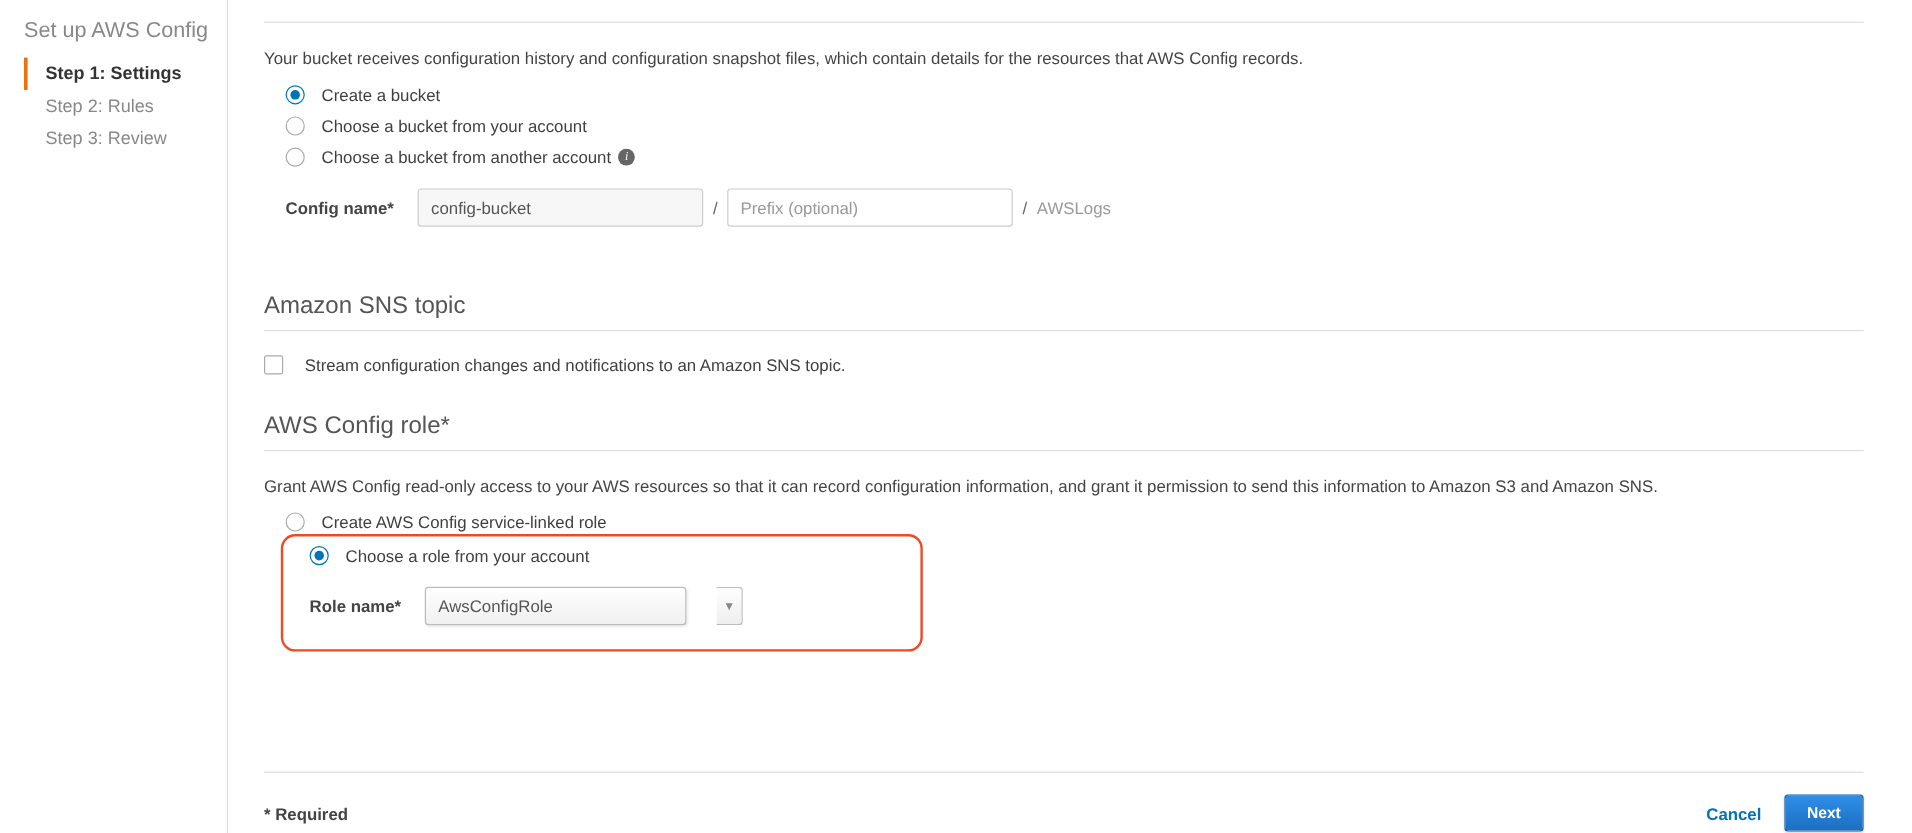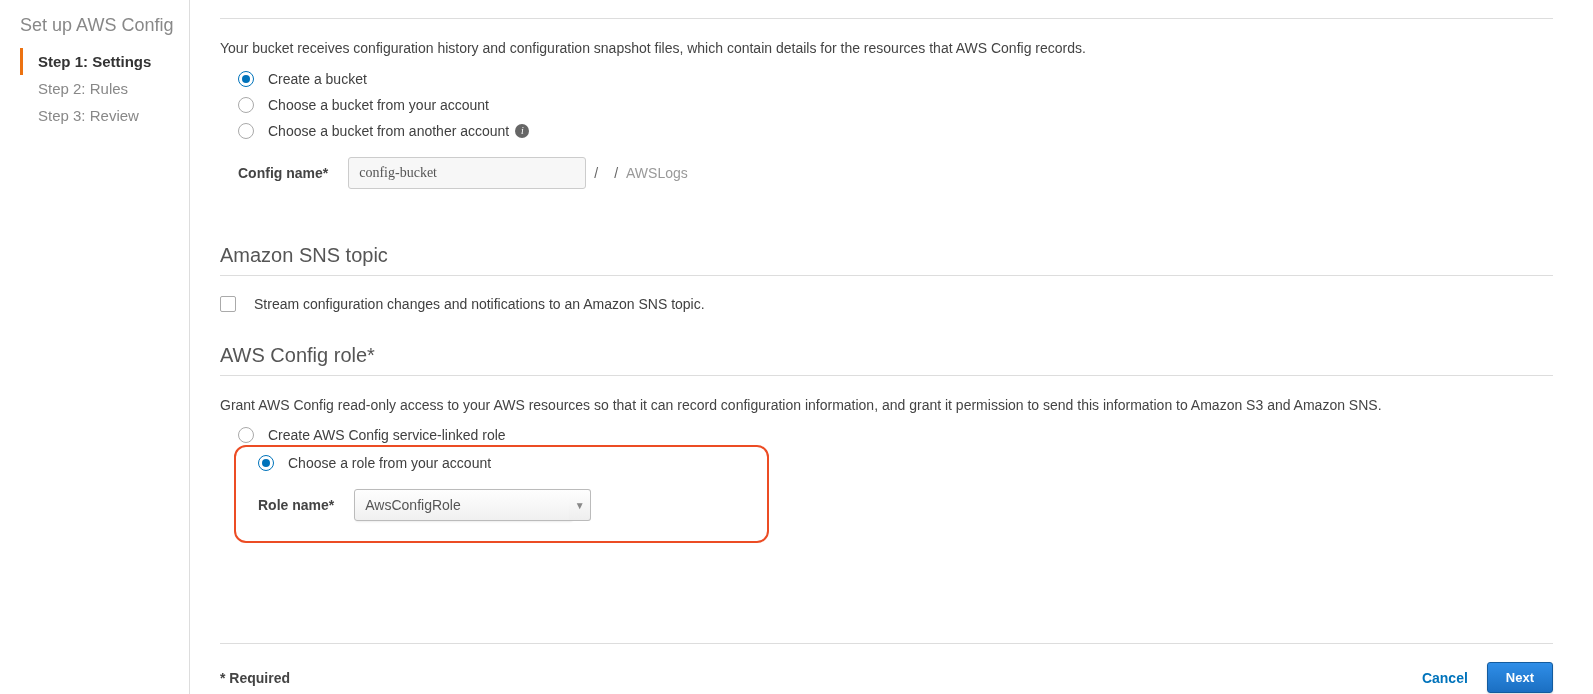--- a/index.html
+++ b/index.html
@@ -14,32 +14,32 @@
     .desc { color: #444; margin-bottom: 12px; line-height: 1.4; }
     .radio-group { padding-left: 18px; }
     .radio-row { display: flex; align-items: center; margin-bottom: 10px; }
     .radio { appearance: none; width: 16px; height: 16px; border: 1px solid #aaa; border-radius: 50%; margin-right: 14px; position: relative; cursor: pointer; }
     .radio.checked { border-color: #0073bb; }
     .radio.checked::after { content: ""; position: absolute; width: 8px; height: 8px; background: #0073bb; border-radius: 50%; top: 3px; left: 3px; }
     .radio-label { color: #404040; }
     .info-icon { display: inline-flex; align-items: center; justify-content: center; width: 14px; height: 14px; border-radius: 50%; background: #666; color: #fff; font-size: 10px; font-style: italic; font-family: serif; margin-left: 6px; cursor: pointer; }
     .field-row { display: flex; align-items: center; padding-left: 18px; margin-top: 18px; }
     .field-label { font-weight: 700; color: #444; margin-right: 20px; white-space: nowrap; }
-    .text-input { border: 1px solid #ccc; border-radius: 3px; padding: 6px 10px; font-size: 14px; color: #555; height: 32px; font-family: Liberation Serif, serif; }
+    .text-input { border: 1px solid #ccc; border-radius: 3px; padding: 6px 10px; font-size: 14px; color: #555; height: 32px; }
     .text-input::placeholder { color: #999; }
     .bucket-name { width: 238px; background: #f7f7f7; }
     .prefix { width: 238px; }
     .slash { color: #666; margin: 0 8px; }
     .path-suffix { color: #999; }
     .section-title { font-size: 20px; color: #555; font-weight: 400; margin-top: 55px; margin-bottom: 8px; }
     .section-rule { border-top: 1px solid #ddd; margin-bottom: 20px; }
     .checkbox-row { display: flex; align-items: center; }
     .checkbox { appearance: none; width: 16px; height: 16px; border: 1px solid #aaa; border-radius: 2px; margin-right: 18px; cursor: pointer; }
     .highlight-box { border: 2px solid #ec4c24; border-radius: 12px; padding: 0 20px 20px 0; margin-top: -8px; margin-left: -4px; width: 535px; padding-left: 4px; padding-top: 8px; }
-    .select-wrap { display: inline-flex; position: relative; }
+    .select-wrap { display: inline-flex; position: relative; gap: 28px; }
     .select-input { border: 1px solid #bbb; border-radius: 3px; padding: 6px 10px; font-size: 14px; color: #555; height: 32px; width: 218px; background: linear-gradient(#fefefe,#f0f0f0); box-shadow: 1px 1px 2px rgba(0,0,0,0.08); }
     .select-btn { width: 22px; height: 32px; border: 1px solid #bbb; border-left: none; border-radius: 0 3px 3px 0; background: linear-gradient(#fefefe,#eee); margin-left: -3px; display: flex; align-items: center; justify-content: center; color: #888; font-size: 10px; cursor: pointer; }
     .footer-rule { border-top: 1px solid #ddd; margin-top: 100px; margin-bottom: 18px; }
     .footer { display: flex; align-items: center; justify-content: space-between; padding-bottom: 20px; }
     .required { font-weight: 700; color: #444; }
     .footer-actions { display: flex; align-items: center; gap: 19px; }
     .cancel { color: #0073bb; font-weight: 700; cursor: pointer; }
     .next-btn { background: linear-gradient(#2f8ee8,#1b6fc2); color: #fff; font-weight: 700; border: 1px solid #135b9e; border-radius: 3px; padding: 7px 18px; cursor: pointer; font-size: 13px; box-shadow: 0 1px 2px rgba(0,0,0,0.15); }
   </style>
 </head>
@@ -70,20 +70,21 @@
         <span class="radio"></span>
         <span class="radio-label">Choose a bucket from another account</span>
         <span class="info-icon">i</span>
       </div>
     </div>
 
     <div class="field-row">
       <span class="field-label">Config name*</span>
       <input class="text-input bucket-name" readonly="" value="config-bucket" style="">
       <span class="slash">/</span>
+      <input class="text-input prefix" placeholder="Prefix (optional)" style="">
       <span class="slash">/</span>
       <span class="path-suffix">AWSLogs</span>
     </div>
 
     <h2 class="section-title">Amazon SNS topic</h2>
     <div class="section-rule"></div>
     <div class="checkbox-row">
       <span class="checkbox"></span>
       <span class="radio-label">Stream configuration changes and notifications to an Amazon SNS topic.</span>
     </div>

